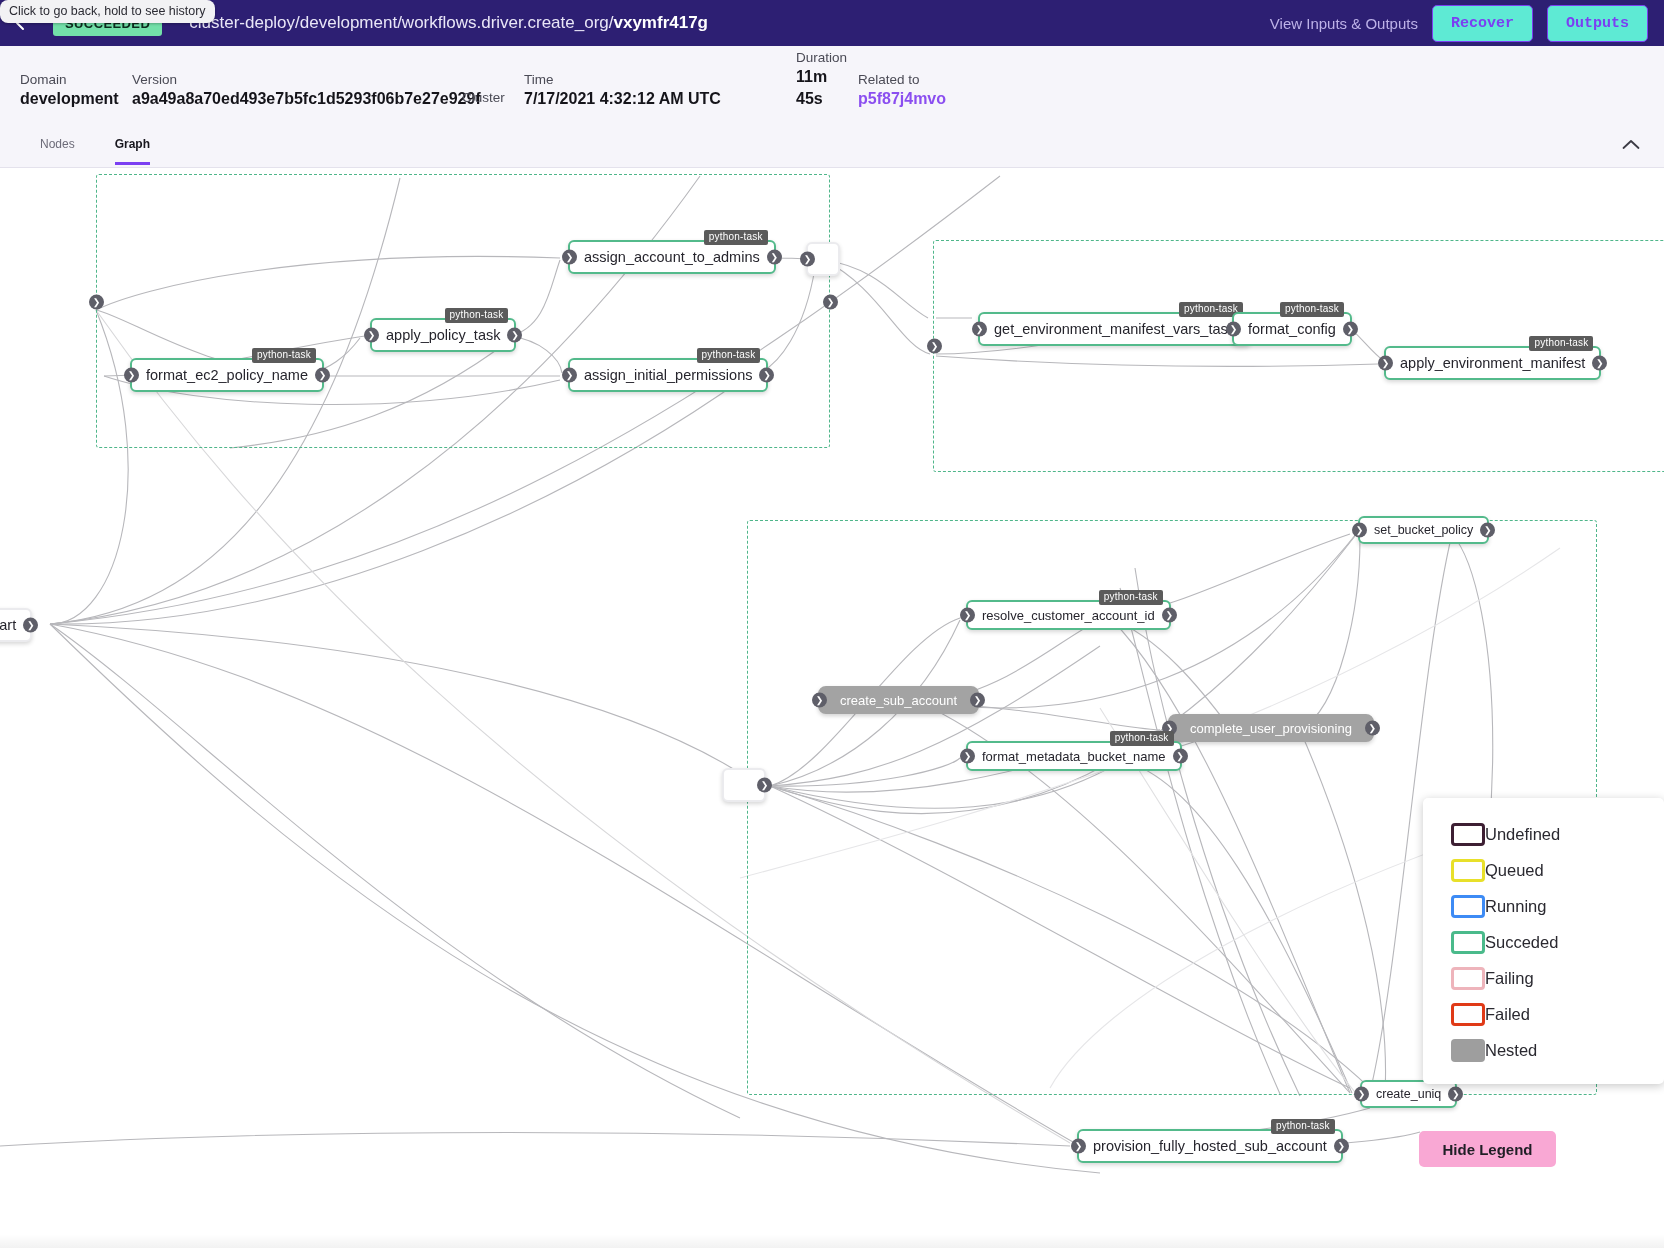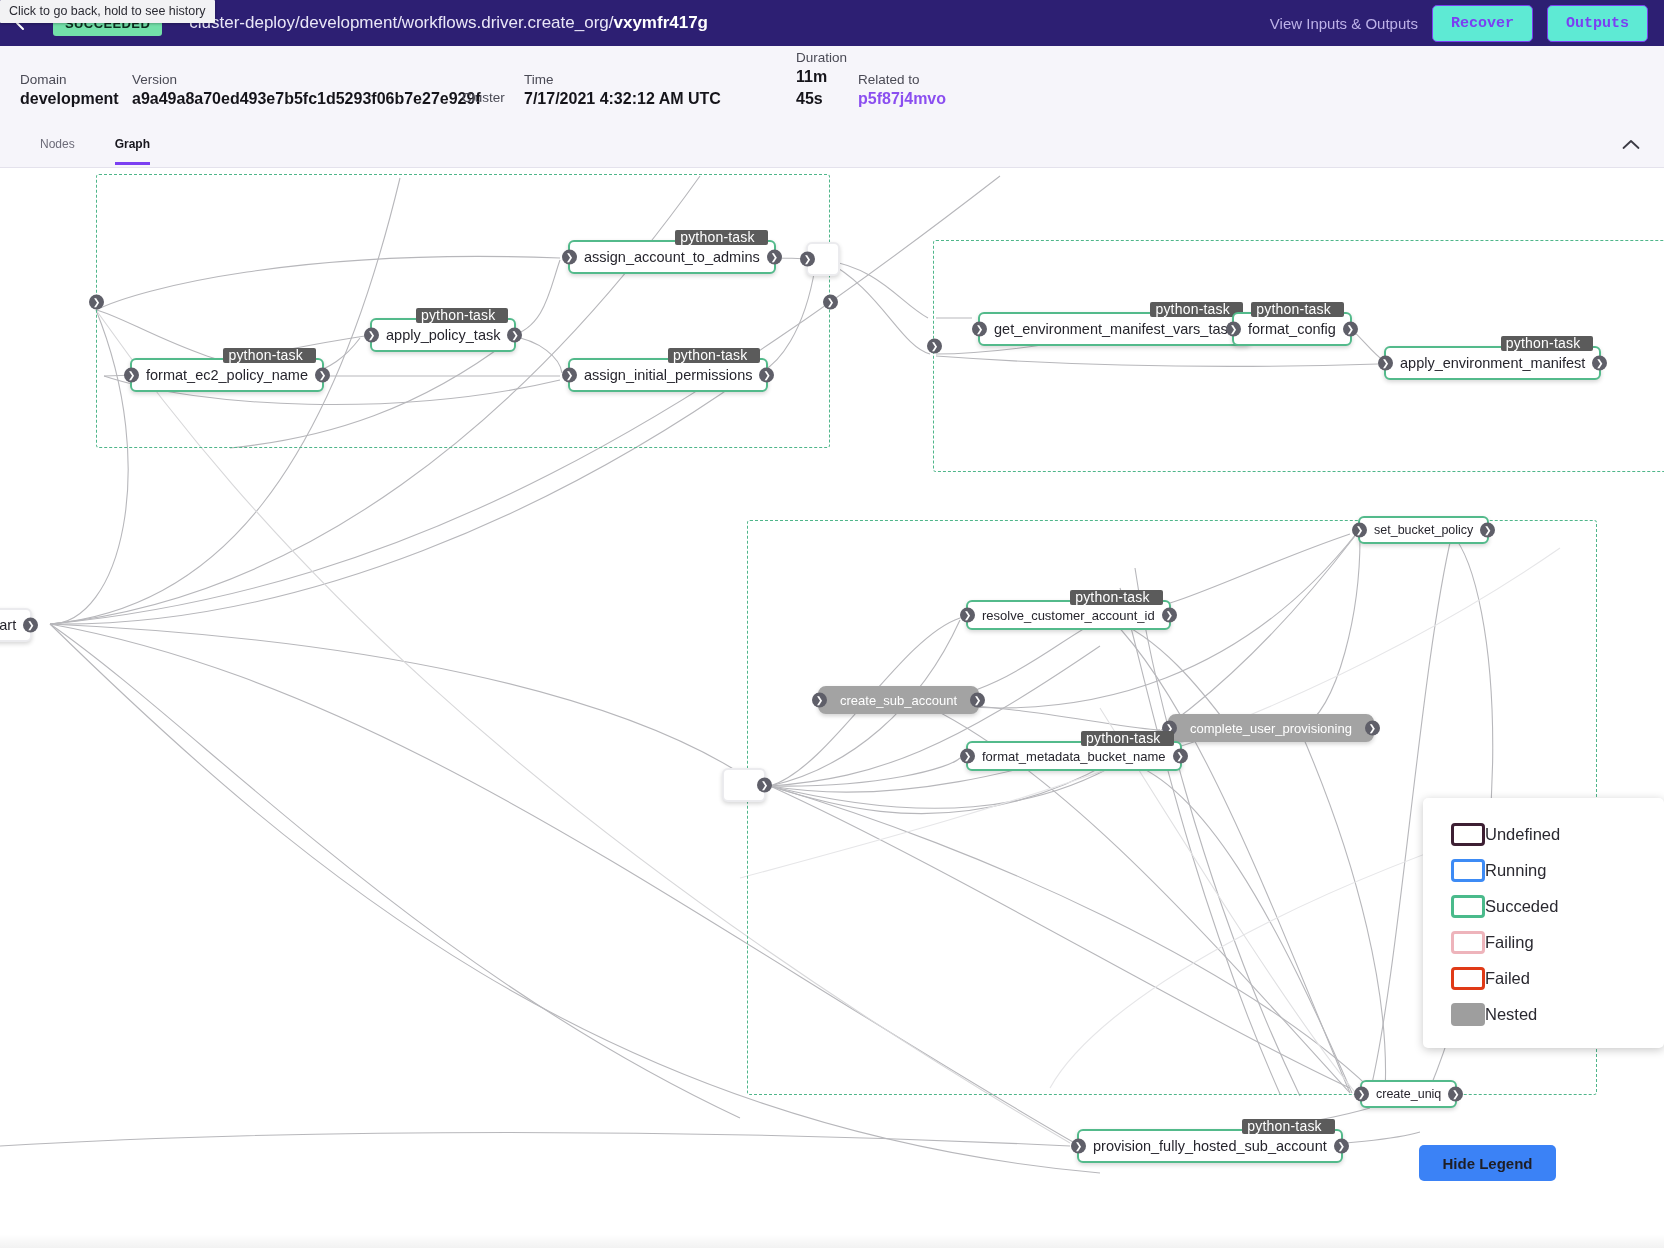--- a/index.html
+++ b/index.html
@@ -43,21 +43,21 @@
     border: 1px solid #7b3ff2; border-radius: 5px;
     font-size: 15px; font-weight: 700;
     padding: 9px 18px; cursor: pointer; font-family: Liberation Mono, monospace;
   }
 
   
   .tooltip {
     position: absolute; left: 0; top: 0;
     background: #f2f2f4; color: #2b2b33;
     font-size: 12.5px; padding: 4px 9px 5px 9px;
-    border-radius: 1px; white-space: nowrap;
+    border-radius: 8px; white-space: nowrap;
     box-shadow: 0 1px 3px rgba(0,0,0,.28);
     z-index: 60;
   }
 
   
   .meta {
     position: absolute; top: 46px; left: 0; width: 1664px; height: 76px;
     background: #f6f5fa;
     display: flex; align-items: flex-end;
   }
@@ -121,22 +121,22 @@
   }
   .node.undefined-state {
     background: #ffffff; border: 2px solid #ebebee; color: #26252d;
   }
   .node-label { padding: 0 14px; }
   .node.nested .node-label { padding: 0 20px; }
 
   .badge {
     position: absolute; top: -12px; right: 6px;
     background: #5b5b5b; color: #ffffff;
-    font-size: 14px; line-height: 12px;
-    padding: 1px 13px 2px 5px; border-radius: 2px;
+    font-size: 10px; line-height: 12px;
+    padding: 1px 5px 2px 5px; border-radius: 2px;
     letter-spacing: .2px;
   }
 
   
   .port {
     position: absolute; top: 50%; transform: translateY(-50%);
     width: 15px; height: 15px; border-radius: 50%;
     background: #5f5f69; color: #ffffff;
     display: flex; align-items: center; justify-content: center;
     font-size: 9px; line-height: 1; cursor: pointer;
@@ -164,26 +164,25 @@
     width: 34px; height: 23px; border-radius: 4px;
     background: #ffffff; border: 3px solid #333;
     flex: 0 0 auto;
   }
   .swatch.filled { border: none; }
   .legend-text { font-size: 16.5px; color: #2a2930; }
 
   .hide-legend {
     position: absolute; left: 1419px; top: 1131px;
     width: 137px; height: 36px;
-    background: #3b82f6; color: #1f1e25;
+    background: #f9a8d4; color: #1f1e25;
     border: none; border-radius: 5px;
     font-size: 15px; font-weight: 700; cursor: pointer;
     font-family: "Liberation Sans", sans-serif;
     z-index: 41;
-    margin-top: 14px;
   }
 
   
   .bottom-fade {
     position: absolute; left: 0; bottom: 0; width: 1664px; height: 14px;
     background: linear-gradient(to bottom, rgba(255,255,255,0), rgba(0,0,0,.05));
     pointer-events: none;
   }
 </style>
 </head>
@@ -436,20 +435,24 @@
 
     <div class="bottom-fade"></div>
   </div>
 
   <div class="legend">
     <div class="legend-row">
       <span class="swatch" style="border-color:#3d1f33;"></span>
       <span class="legend-text">Undefined</span>
     </div>
     <div class="legend-row">
+      <span class="swatch" style="border-color:#e8e02a;"></span>
+      <span class="legend-text">Queued</span>
+    </div>
+    <div class="legend-row">
       <span class="swatch" style="border-color:#3d8bf5;"></span>
       <span class="legend-text">Running</span>
     </div>
     <div class="legend-row">
       <span class="swatch" style="border-color:#4aba8b;"></span>
       <span class="legend-text">Succeded</span>
     </div>
     <div class="legend-row">
       <span class="swatch" style="border-color:#eeb4bb;"></span>
       <span class="legend-text">Failing</span>

